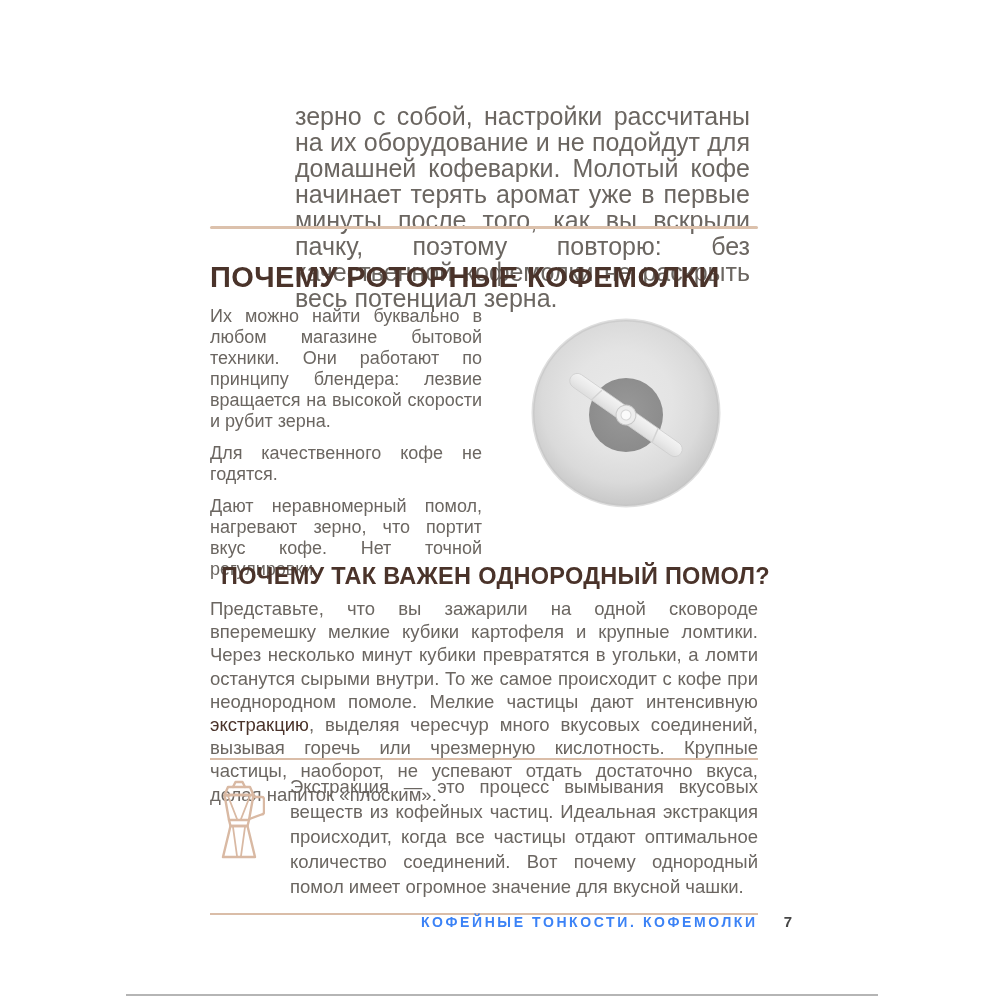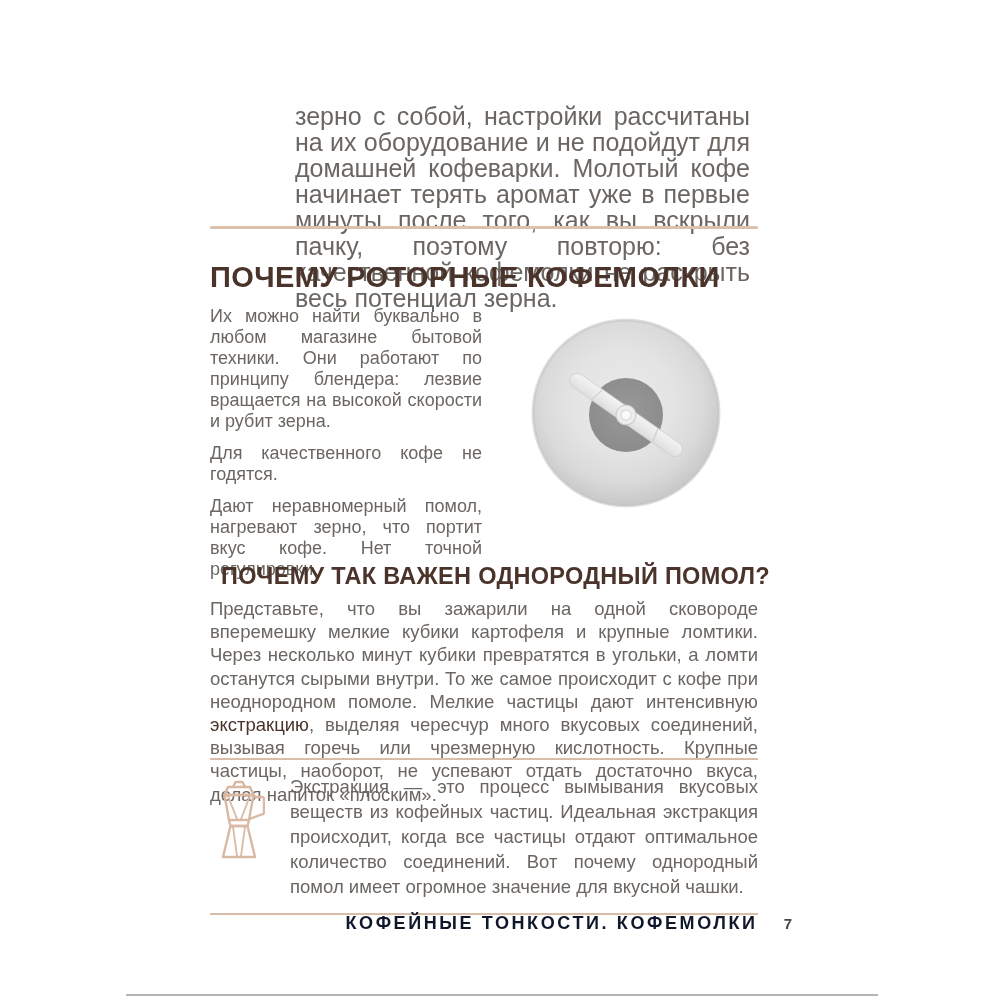--- a/index.html
+++ b/index.html
@@ -65,21 +65,21 @@
   .callout-text {
     flex:1; font-size:18.5px; line-height:25px; color:#6b6661;
     text-align:justify;
   }
 
   .footer {
     position:absolute; left:210px; top:913px; width:582px;
     display:flex; justify-content:flex-end; align-items:baseline;
   }
   .running-title {
-    font-size:18px; color:#0f172a; letter-spacing:2.6px; font-weight:bold;
+    font-size:14px; color:#3b82f6; letter-spacing:2.6px; font-weight:bold;
   }
   .page-number {
     font-size:15px; color:#474747; font-weight:bold; margin-left:26px;
   }
 
   .page-edge-line {
     position:absolute; left:126px; top:994px; width:752px; height:2px;
     background:#b5b5b5;
   }
 </style>

